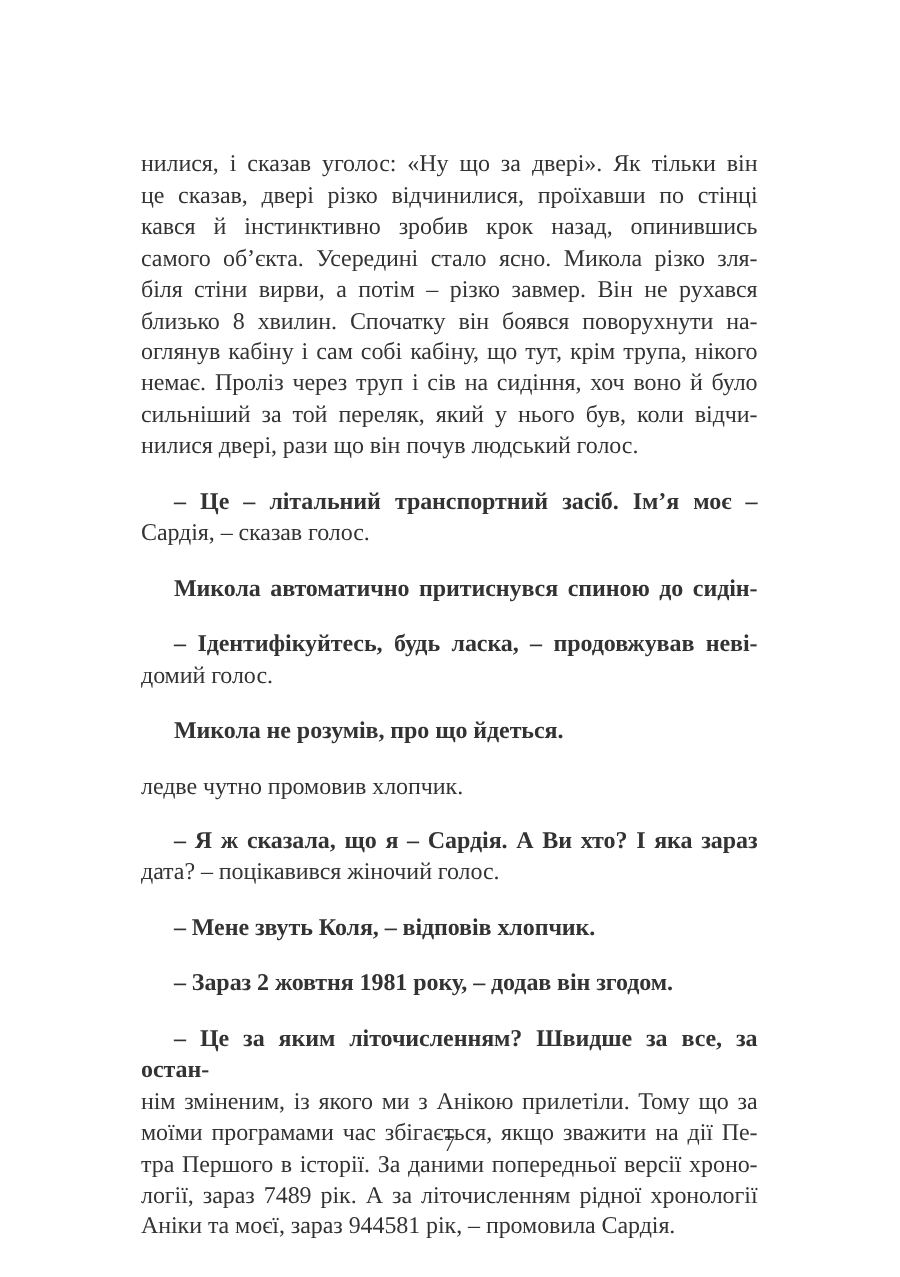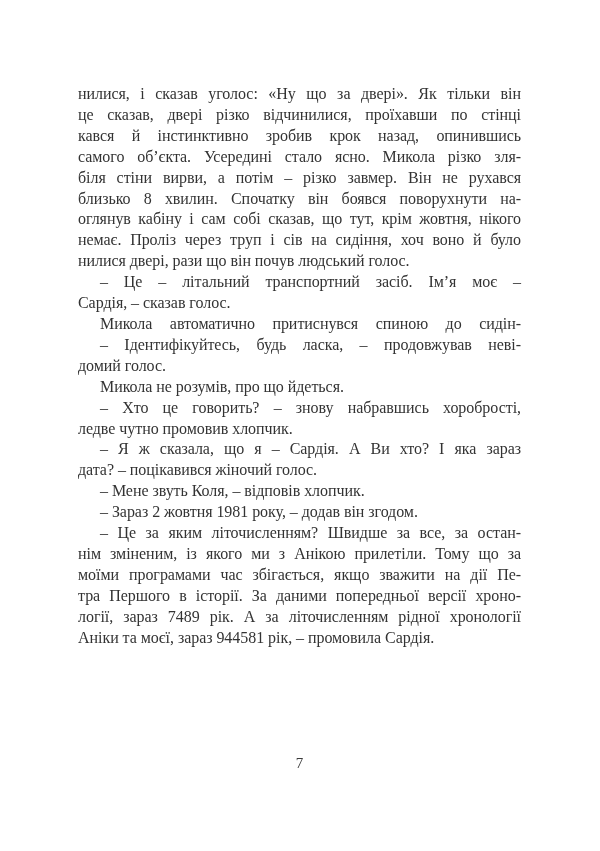--- a/index.html
+++ b/index.html
@@ -18,31 +18,32 @@
   }
   .text-block {
     position: absolute;
     left: 78px;
     top: 84px;
     width: 443px;
     font-size: 16px;
     line-height: 20.9px;
     letter-spacing: -0.05px;
   }
-  .para { margin: 0; padding: 0; }
+  .para { margin: 16px; padding: 0; }
   .line {
     text-align: justify;
     text-align-last: justify;
     min-height: 20.9px;
   }
   .line.last {
     text-align-last: left;
   }
   .line.indent {
     text-indent: 22px;
+    font-weight: bold;
   }
   .page-number {
     position: absolute;
     top: 753px;
     left: 78px;
     width: 443px;
     text-align: center;
     font-size: 15px;
     line-height: 20px;
     color: #3a3a3a;
@@ -54,22 +55,23 @@
 <div class="book-page">
   <div class="text-block">
 
     <div class="para">
       <div class="line">нилися, і сказав уголос: «Ну що за двері». Як тільки він</div>
       <div class="line">це сказав, двері різко відчинилися, проїхавши по стінці</div>
       <div class="line">кався й інстинктивно зробив крок назад, опинившись</div>
       <div class="line">самого об’єкта. Усередині стало ясно. Микола різко зля-</div>
       <div class="line">біля стіни вирви, а потім – різко завмер. Він не рухався</div>
       <div class="line">близько 8 хвилин. Спочатку він боявся поворухнути на-</div>
-      <div class="line">оглянув кабіну і сам собі сказав, що тут, крім жовтня, нікого</div>
+      <div class="line">оглянув кабіну і сам собі кабіну, що тут, крім трупа, нікого</div>
       <div class="line">немає. Проліз через труп і сів на сидіння, хоч воно й було</div>
+      <div class="line">сильніший за той переляк, який у нього був, коли відчи-</div>
       <div class="line last">нилися двері, рази що він почув людський голос.</div>
     </div>
 
     <div class="para">
       <div class="line indent">– Це – літальний транспортний засіб. Ім’я моє –</div>
       <div class="line last">Сардія, – сказав голос.</div>
     </div>
 
     <div class="para">
       <div class="line indent">Микола автоматично притиснувся спиною до сидін-</div>
@@ -78,21 +80,20 @@
     <div class="para">
       <div class="line indent">– Ідентифікуйтесь, будь ласка, – продовжував неві-</div>
       <div class="line last">домий голос.</div>
     </div>
 
     <div class="para">
       <div class="line last indent">Микола не розумів, про що йдеться.</div>
     </div>
 
     <div class="para">
-      <div class="line indent">– Хто це говорить? – знову набравшись хоробрості,</div>
       <div class="line last">ледве чутно промовив хлопчик.</div>
     </div>
 
     <div class="para">
       <div class="line indent">– Я ж сказала, що я – Сардія. А Ви хто? І яка зараз</div>
       <div class="line last">дата? – поцікавився жіночий голос.</div>
     </div>
 
     <div class="para">
       <div class="line last indent">– Мене звуть Коля, – відповів хлопчик.</div>

